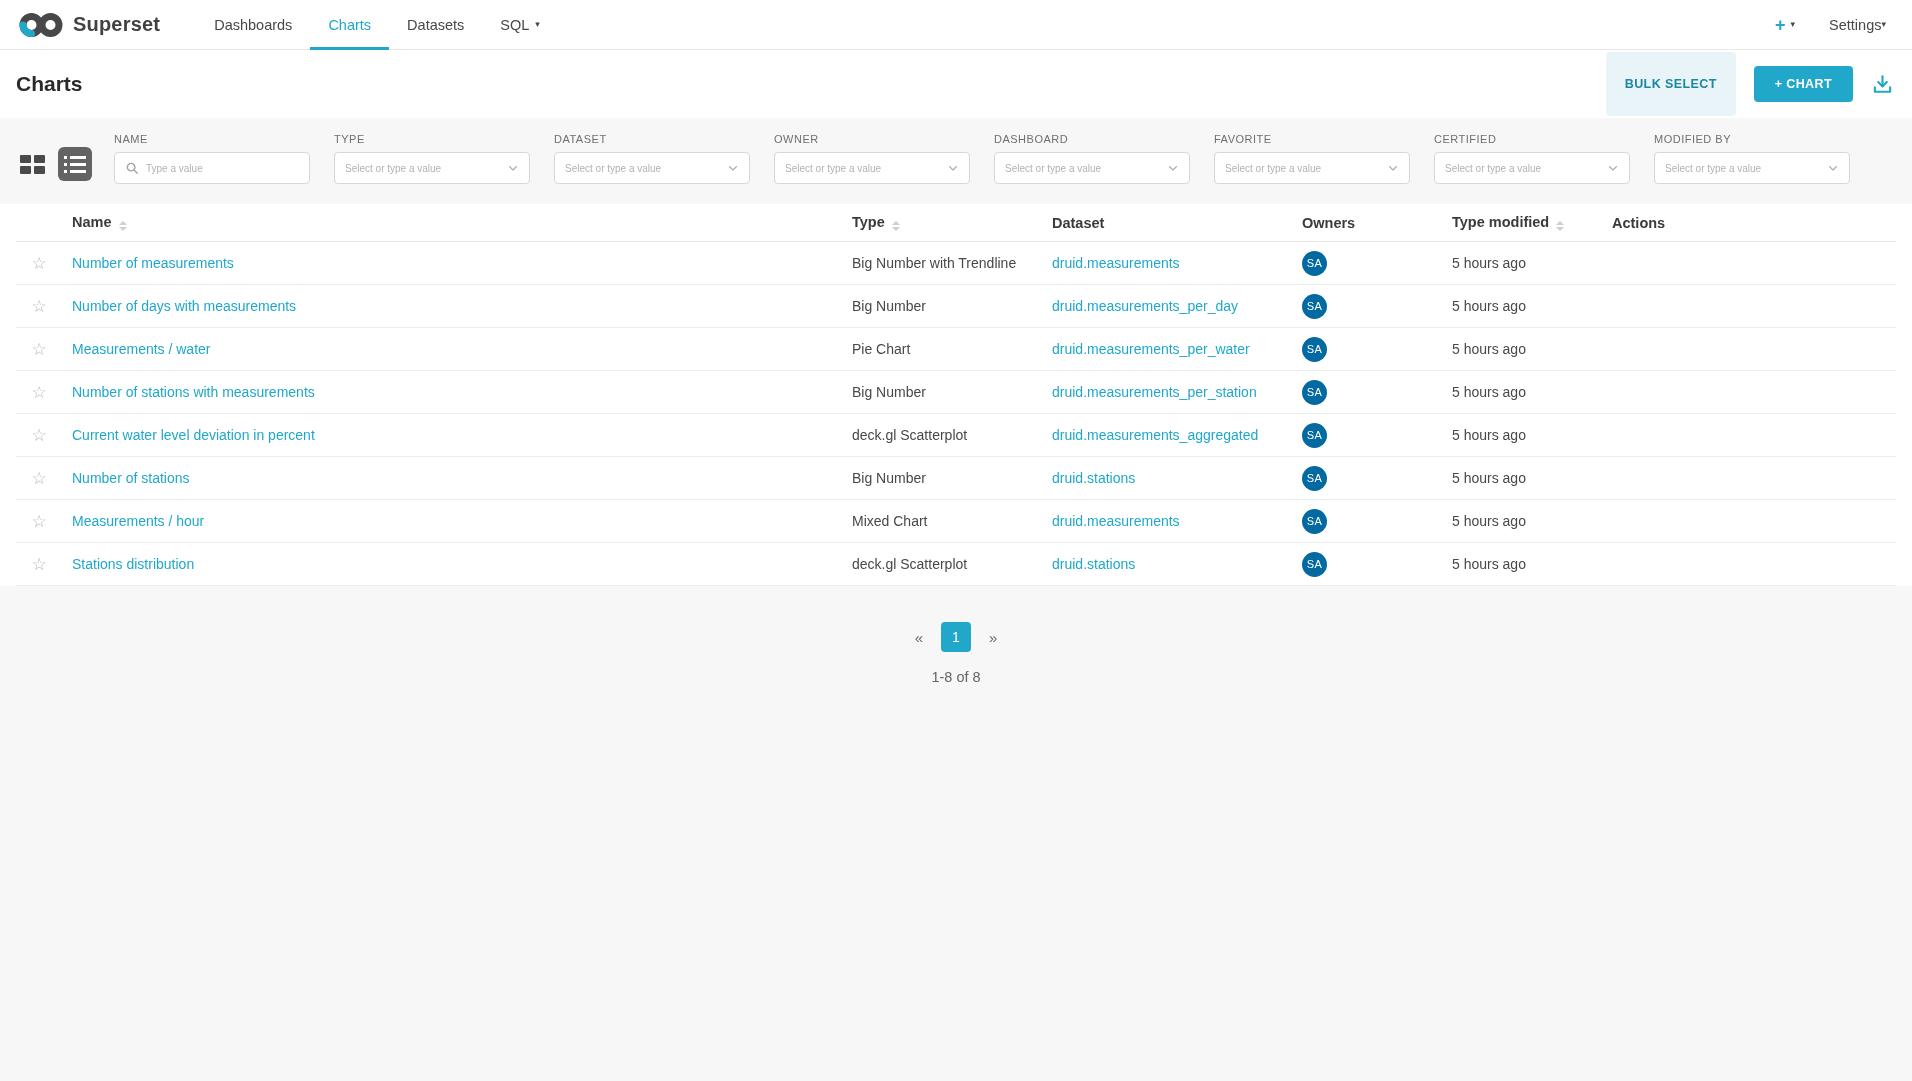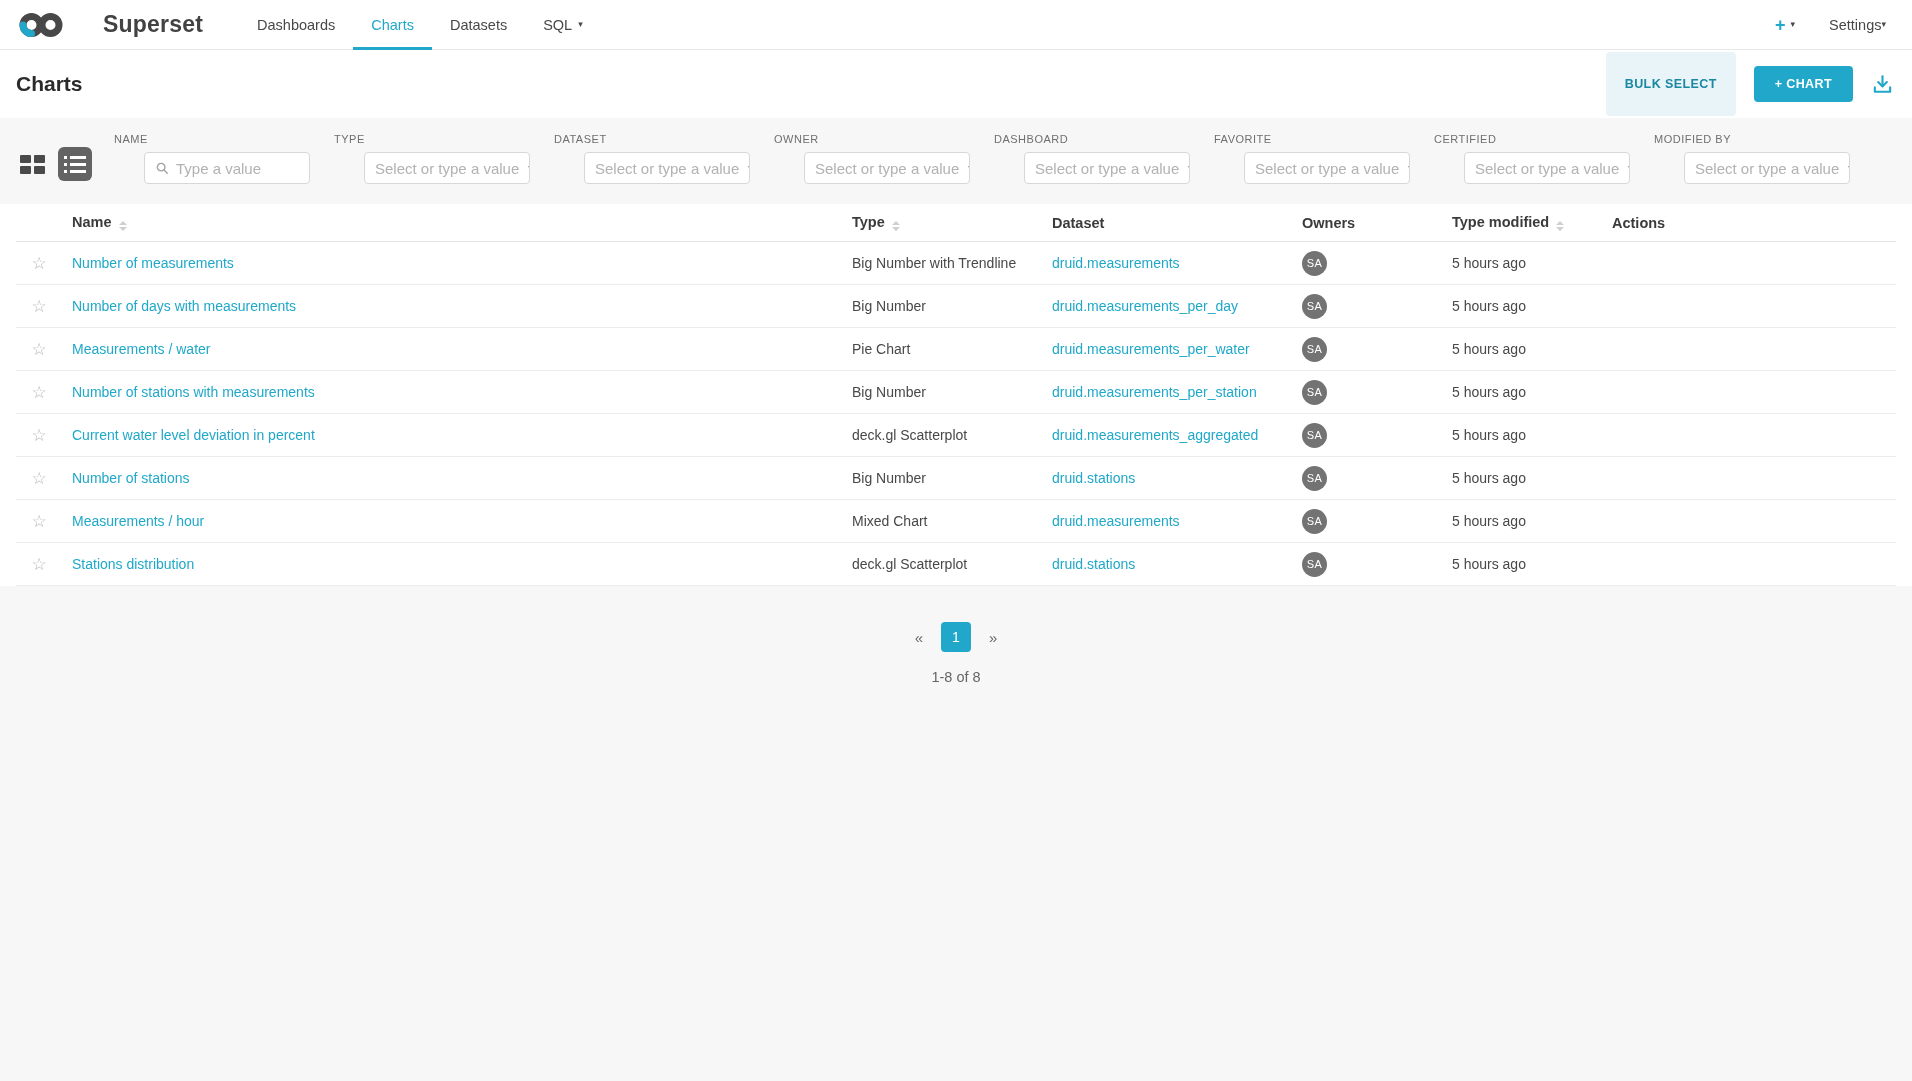--- a/index.html
+++ b/index.html
@@ -9,21 +9,21 @@
     background: #f7f7f7;
     color: #484848;
   }
 
   
   .navbar {
     height: 50px; background:#fff; border-bottom:1px solid #e8e8e8;
     display:flex; align-items:center; padding:0 26px 0 18px;
   }
   .brand { display:flex; align-items:center; gap:9px; cursor:pointer; }
-  .brand-name { font-size:23px; font-weight:bold; color:#424242; letter-spacing:.2px;margin-left:30px; }
+  .brand-name { font-size:20px; font-weight:bold; color:#424242; letter-spacing:.2px; }
   .nav-items { display:flex; margin-left:36px; height:100%; }
   .nav-item {
     padding:0 18px; display:flex; align-items:center; gap:6px;
     font-size:14.5px; color:#484848; position:relative; cursor:pointer; height:100%;
   }
   .nav-item.active { color:#20A7C9; }
   .nav-item.active::after {
     content:""; position:absolute; left:0; right:0; bottom:-1px; height:3px; background:#20A7C9;
   }
   .caret { font-size:9px; color:#484848; line-height:1; }
@@ -55,39 +55,39 @@
   }
   .list-toggle .line { display:flex; align-items:center; gap:3px; }
   .list-toggle .dot { width:3px; height:3px; background:#fff; }
   .list-toggle .bar { width:16px; height:3px; background:#fff; }
   .filter-list { display:flex; gap:24px; }
   .filter { width:196px; }
   .f-label { display:block; font-size:11px; color:#6f6f6f; letter-spacing:.5px; margin-bottom:7px; }
   .filter-input {
     height:32px; background:#fff; border:1px solid #d7d7d7; border-radius:4px;
     display:flex; align-items:center; gap:7px; padding:0 10px;
-    color:#b2b2b2; font-size:15px; cursor:pointer; white-space:nowrap; overflow:hidden;margin-left:30px;
+    color:#b2b2b2; font-size:10px; cursor:pointer; white-space:nowrap; overflow:hidden;
   }
   .filter-input .chevron-icon { margin-left:auto; display:flex; }
   .filter-input .search-icon { display:flex; }
 
   
   .table-card { background:#fff; padding:0 16px; }
   .trow {
     display:grid; grid-template-columns:56px 780px 200px 250px 150px 160px 1fr;
     align-items:center; height:43px; border-bottom:1px solid #ececec;
     font-size:14px;
   }
   .thead { height:38px; font-weight:bold; font-size:14.5px; color:#3b3b3b; border-bottom:1px solid #e4e4e4; }
   .cell { padding-right:10px; white-space:nowrap; overflow:hidden; }
   .star-cell { text-align:center; }
   .star { color:#b9b9b9; font-size:17px; cursor:pointer; }
   .link { color:#1FA8C9; text-decoration:none; cursor:pointer; }
   .avatar {
-    width:25px; height:25px; border-radius:50%; background:#737373; color:#fff;
+    width:25px; height:25px; border-radius:50%; background:#0369a1; color:#fff;
     font-size:11px; display:inline-flex; align-items:center; justify-content:center;
     cursor:pointer; letter-spacing:.3px;text-align:right;
   }
   .sort { display:inline-flex; flex-direction:column; gap:2px; margin-left:7px; vertical-align:2px; cursor:pointer; }
   .sort i { display:block; width:0; height:0; border-left:4px solid transparent; border-right:4px solid transparent; }
   .sort .up { border-bottom:4px solid #cfcfcf; }
   .sort .down { border-top:4px solid #cfcfcf; }
 
   
   .pagination { margin-top:36px; display:flex; flex-direction:column; align-items:center; }

